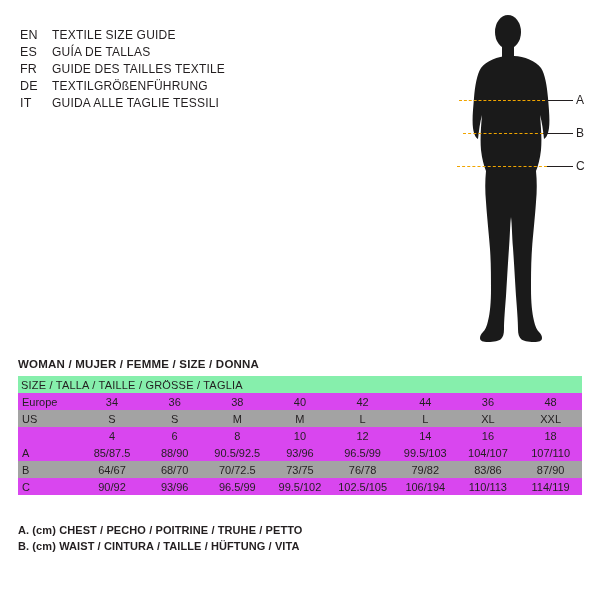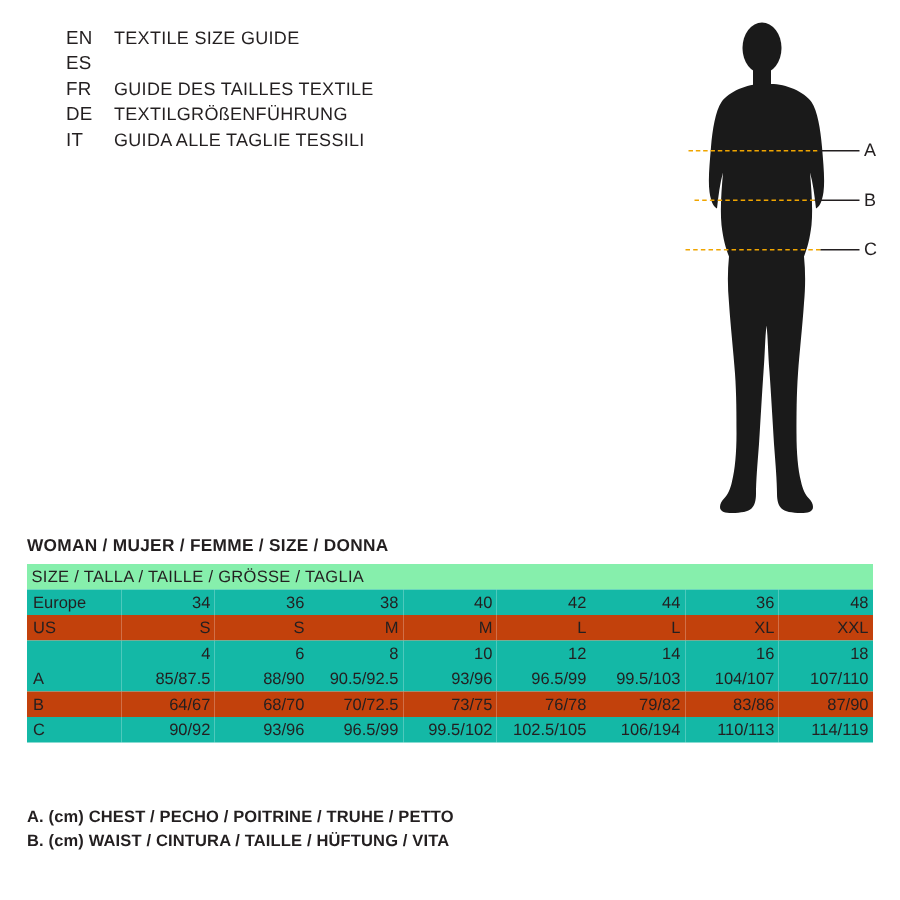--- a/index.html
+++ b/index.html
@@ -17,24 +17,23 @@
   .page {
     position: relative;
     width: 600px;
     height: 600px;
     box-sizing: border-box;
   }
 
   
   .lang-block {
     position: absolute;
-    top: 17px;
+    top: 27px;
     left: 20px;
     width: 400px;
-    margin-left: 24px;
   }
   .lang-row {
     display: flex;
     align-items: baseline;
     height: 17px;
     line-height: 17px;
     font-size: 12.5px;
     letter-spacing: 0.2px;
   }
   .lang-code {
@@ -104,39 +103,39 @@
     vertical-align: middle;
     white-space: nowrap;
   }
   .row-head td {
     background: #86efac;
     font-weight: normal;
     font-size: 11px;
     letter-spacing: 0.2px;
   }
   .row-alt td {
-    background: #14b8a6;
+    background: #d946ef;
   }
   .row-plain td {
-    background: #c2410c;
+    background: #a3a3a3;
   }
   .col-label {
     width: 74px;
     text-align: left;
     padding-left: 4px !important;
   }
   .cell {
-    text-align: right;
+    text-align: center;
   }
 
   
   .notes {
     position: absolute;
     left: 18px;
-    top: 537px;
+    top: 522px;
     width: 560px;
   }
   .note {
     font-size: 11px;
     font-weight: bold;
     line-height: 16px;
     letter-spacing: 0.1px;
   }
 </style>
 </head>
@@ -144,20 +143,21 @@
 
 <div class="page">
 
   <div class="lang-block">
     <div class="lang-row">
       <span class="lang-code">EN</span>
       <span class="lang-title">TEXTILE SIZE GUIDE</span>
     </div>
     <div class="lang-row">
       <span class="lang-code">ES</span>
+      <span class="lang-title">GUÍA DE TALLAS</span>
     </div>
     <div class="lang-row">
       <span class="lang-code">FR</span>
       <span class="lang-title">GUIDE DES TAILLES TEXTILE</span>
     </div>
     <div class="lang-row">
       <span class="lang-code">DE</span>
       <span class="lang-title">TEXTILGRÖßENFÜHRUNG</span>
     </div>
     <div class="lang-row">

